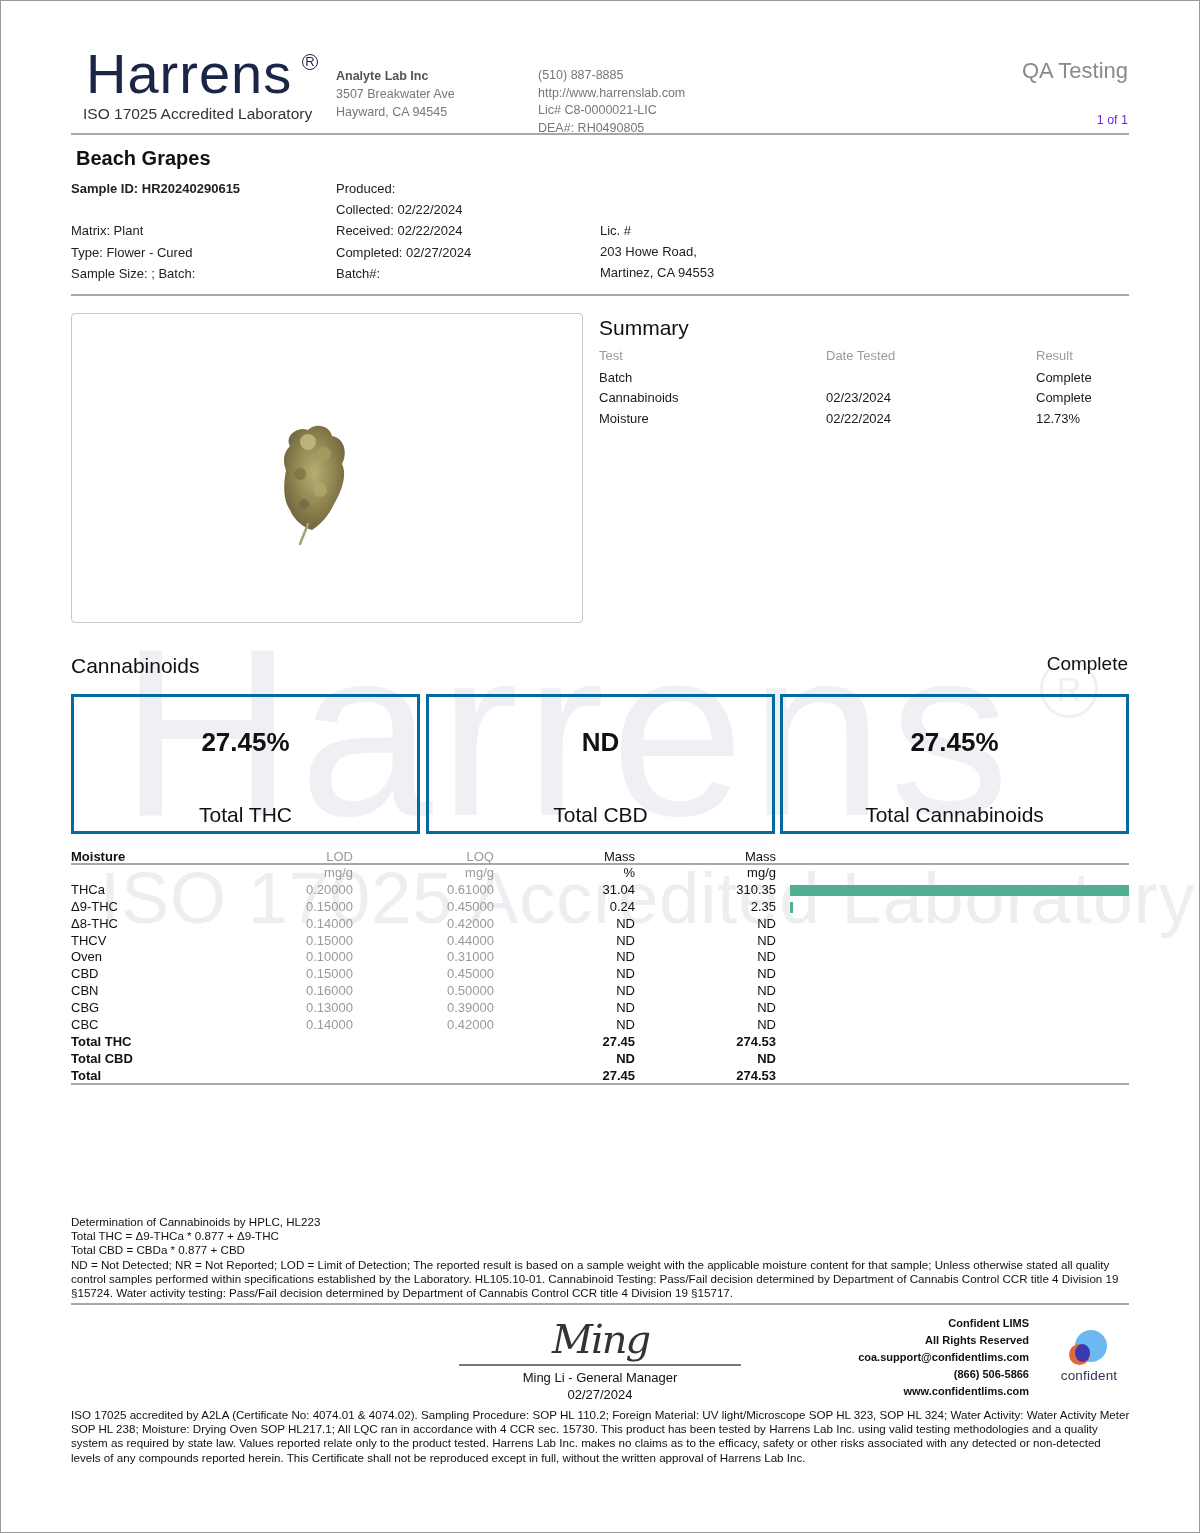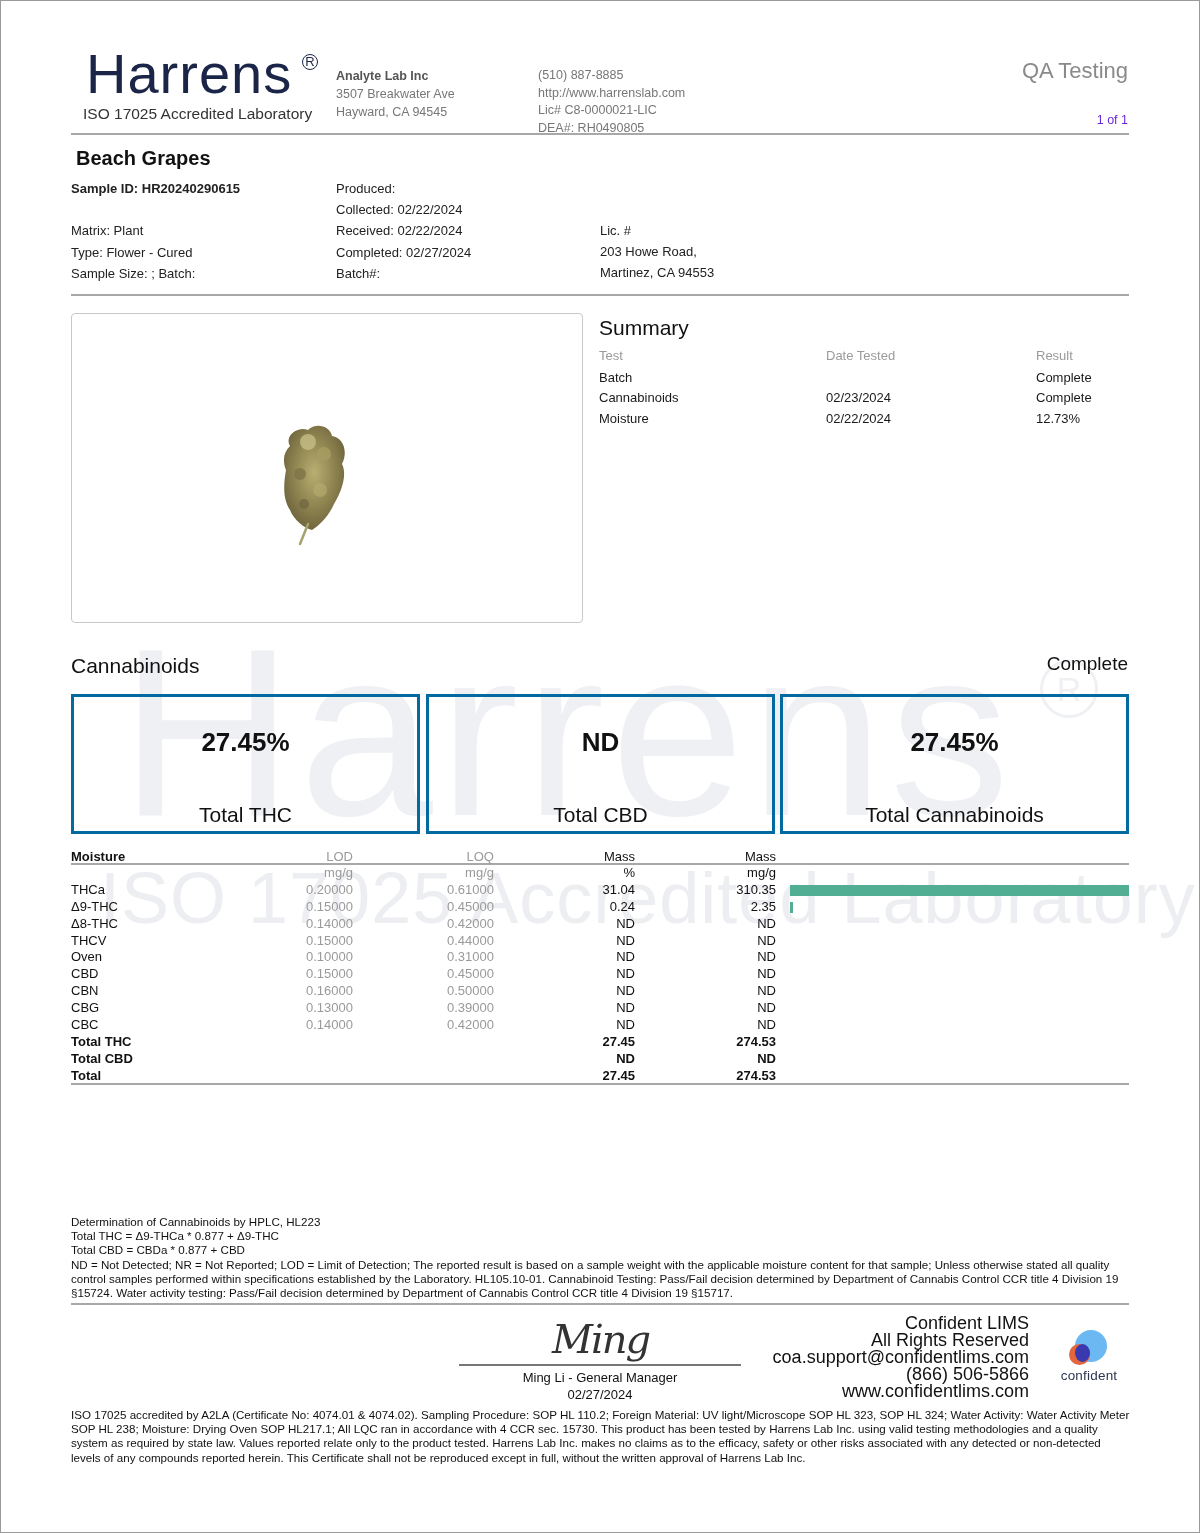--- a/index.html
+++ b/index.html
@@ -96,21 +96,21 @@
   .notes { left: 71px; top: 1215px; width: 1060px; font-size: 11.6px; line-height: 14.2px; color: #111; }
 
   
   .sig-glyph {
     left: 552px; top: 1316px; font-family: "DejaVu Serif", serif; font-style: italic;
     font-size: 40px; color: #333; letter-spacing: -2px;
   }
   .sig-line { left: 459px; top: 1364px; width: 282px; height: 1.5px; background: #777; }
   .sig-name { left: 459px; top: 1369px; width: 282px; text-align: center; font-size: 13px; line-height: 17px; color: #111; }
 
-  .lims { right: 171px; top: 1315px; text-align: right; font-size: 18px; line-height: 17px; color: #111; }
+  .lims { right: 171px; top: 1315px; text-align: right; font-size: 11px; line-height: 17px; color: #111; font-weight: bold; }
   .conf-logo { left: 1056px; top: 1330px; width: 70px; height: 60px; }
   .conf-c1 { position: absolute; left: 19px; top: 0; width: 32px; height: 32px; border-radius: 50%; background: #6cb8f2; }
   .conf-c2 { position: absolute; left: 13px; top: 14px; width: 21px; height: 21px; border-radius: 50%; background: #e2673f; }
   .conf-c3 { position: absolute; left: 19px; top: 14px; width: 15px; height: 18px; border-radius: 50%; background: #3a39b0; }
   .conf-word { position: absolute; left: 0; top: 38px; width: 66px; text-align: center; font-size: 13.5px; color: #2d3552; letter-spacing: 0.2px; }
 
   .disclaimer { left: 71px; top: 1408px; width: 1060px; font-size: 11.6px; line-height: 14.2px; color: #111; }
 </style>
 </head>
 <body>

